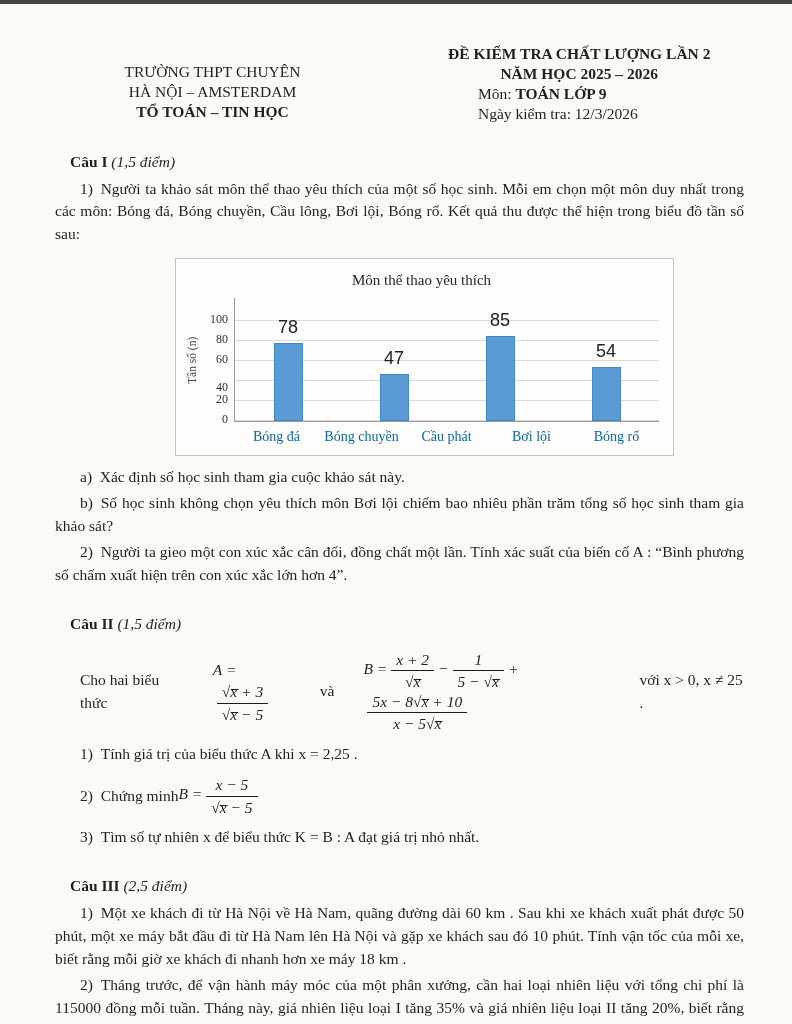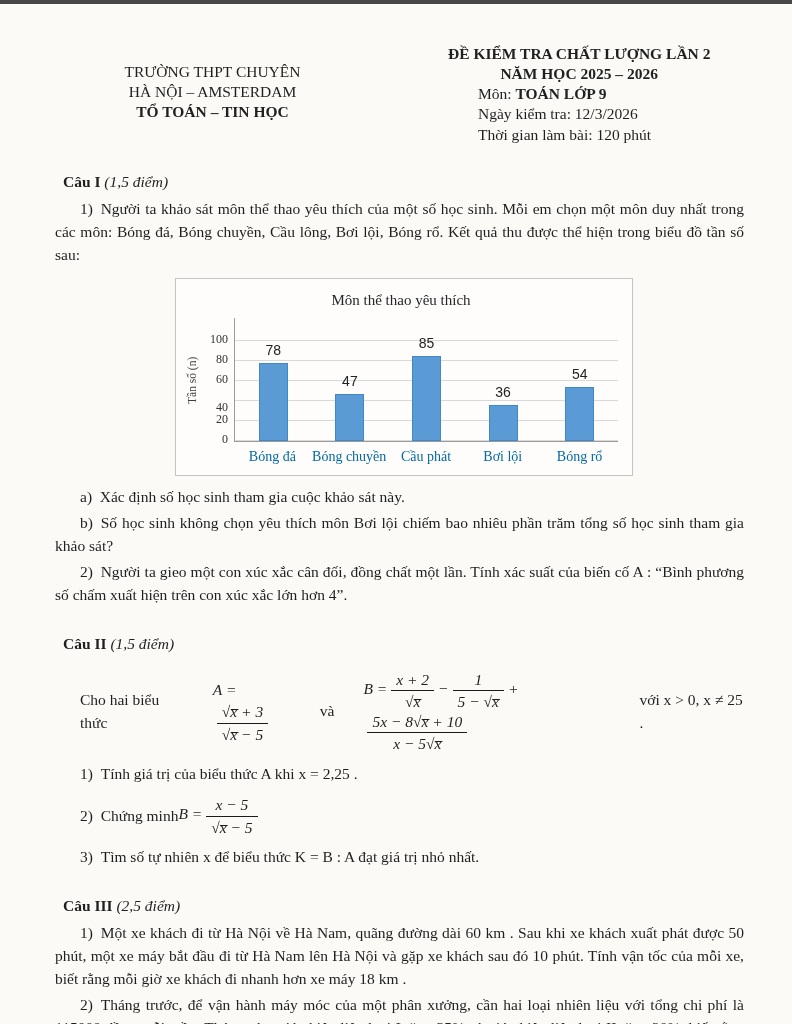--- a/index.html
+++ b/index.html
@@ -17,46 +17,46 @@
   .school-block{width:205px;margin-left:55px;text-align:center;line-height:1.3;margin-top:18px;}
   .school-block .l12{font-weight:normal;}
   .school-block .l3{font-weight:bold;}
   .exam-block{display:inline-block;margin-left:133px;line-height:1.3;text-align:left;}
   .exam-title{font-weight:bold;white-space:nowrap;text-align:center;}
   .exam-year{font-weight:bold;text-align:center;}
   .exam-sub{margin-left:30px;}
   .exam-sub b{font-weight:bold;}
 
   
-  .sec-heading{margin:26px 0 4px 8px;}
+  .sec-heading{margin:26px 0 4px 15px;}
   .sec-heading .t{font-weight:bold;}
   .sec-heading .p{font-style:italic;}
 
   .para{margin:3px 0;text-align:justify;}
   .ind{text-indent:25px;}
 
   
   .chart-box{
-    box-sizing:border-box;width:458px;margin:12px 0 10px 120px;
+    box-sizing:border-box;width:499px;margin:12px 0 10px 120px;
     border:1px solid #c4c4c4;background:#fefdfc;padding:10px 14px 8px 8px;
   }
   .chart-title{text-align:center;font-size:15px;color:#262626;margin-bottom:6px;}
   .chart-body{display:flex;align-items:stretch;height:124px;}
   .ylabel{width:18px;display:flex;align-items:center;justify-content:center;
     writing-mode:vertical-rl;transform:rotate(180deg);
     font-size:11.5px;color:#3d3d3d;}
   .yaxis{position:relative;width:32px;font-size:12px;color:#333;
     font-family:"Liberation Serif",serif;}
   .yaxis .tick{position:absolute;right:6px;}
   .plot{position:relative;flex:1;border-bottom:1px solid #9b9b9b;border-left:1px solid #9b9b9b;display:flex;}
   .gridline{position:absolute;left:0;right:0;height:1px;background:#d9d9d9;}
   .bar-col{flex:1;position:relative;z-index:1;display:flex;flex-direction:column;
     justify-content:flex-end;align-items:center;}
   .bar-value{font-family:"Liberation Sans","DejaVu Sans",sans-serif;
-    font-size:14px;color:#222;margin-bottom:2px;}
+    font-size:18px;color:#222;margin-bottom:2px;}
   .bar{width:29px;border:1px solid #4288c5;box-sizing:border-box;}
   .xlabels{display:flex;margin-left:50px;padding-top:5px;font-size:14px;color:#0369a1;}
   .xlabels .xl{flex:1;text-align:center;white-space:nowrap;}
 
   
   .mathline{display:flex;align-items:center;flex-wrap:nowrap;margin:14px 0 10px 25px;gap:24px;}
   .mathline .gap{margin:0 5px;}
   .math{font-style:italic;}
   .frac{display:inline-flex;flex-direction:column;vertical-align:middle;
     text-align:center;margin:0 4px;line-height:1.25;}
@@ -76,21 +76,20 @@
     <div class="school-block">
       <div class="l12">TRƯỜNG THPT CHUYÊN</div>
       <div class="l12">HÀ NỘI – AMSTERDAM</div>
       <div class="l3">TỔ TOÁN – TIN HỌC</div>
     </div>
     <div class="exam-block">
       <div class="exam-title">ĐỀ KIỂM TRA CHẤT LƯỢNG LẦN 2</div>
       <div class="exam-year">NĂM HỌC 2025 – 2026</div>
       <div class="exam-sub"><span>Môn: </span><b>TOÁN LỚP 9</b></div>
       <div class="exam-sub">Ngày kiểm tra: 12/3/2026</div>
-      <div class="exam-sub">Thời gian làm bài: 120 phút</div>
     </div>
   </div>
 
   <div class="sec-heading">
     <span class="t">Câu I</span>
     <span class="p">(1,5 điểm)</span>
   </div>
   <p class="para ind">1) Người ta khảo sát môn thể thao yêu thích của một số học sinh. Mỗi em chọn một môn duy nhất trong các môn: Bóng đá, Bóng chuyền, Cầu lông, Bơi lội, Bóng rổ. Kết quả thu được thể hiện trong biểu đồ tần số sau:</p>
 
   <div class="chart-box">
@@ -116,24 +115,20 @@
             <div class="bar-value">78</div>
             <div class="bar" style="height: 78px; background: rgb(91, 155, 213);"></div>
           </div>
           <div class="bar-col">
             <div class="bar-value">47</div>
             <div class="bar" style="height: 47px; background: rgb(91, 155, 213);"></div>
           </div>
           <div class="bar-col">
             <div class="bar-value">85</div>
             <div class="bar" style="height: 85px; background: rgb(91, 155, 213);"></div>
-          </div>
-          <div class="bar-col">
-            <div class="bar-value">36</div>
-            <div class="bar" style="height: 36px; background: rgb(91, 155, 213);"></div>
           </div>
           <div class="bar-col">
             <div class="bar-value">54</div>
             <div class="bar" style="height: 54px; background: rgb(91, 155, 213);"></div>
           </div>
         </div>
     </div>
     <div class="xlabels" id="x-labels">
         <div class="xl">Bóng đá</div>
         <div class="xl">Bóng chuyền</div>

